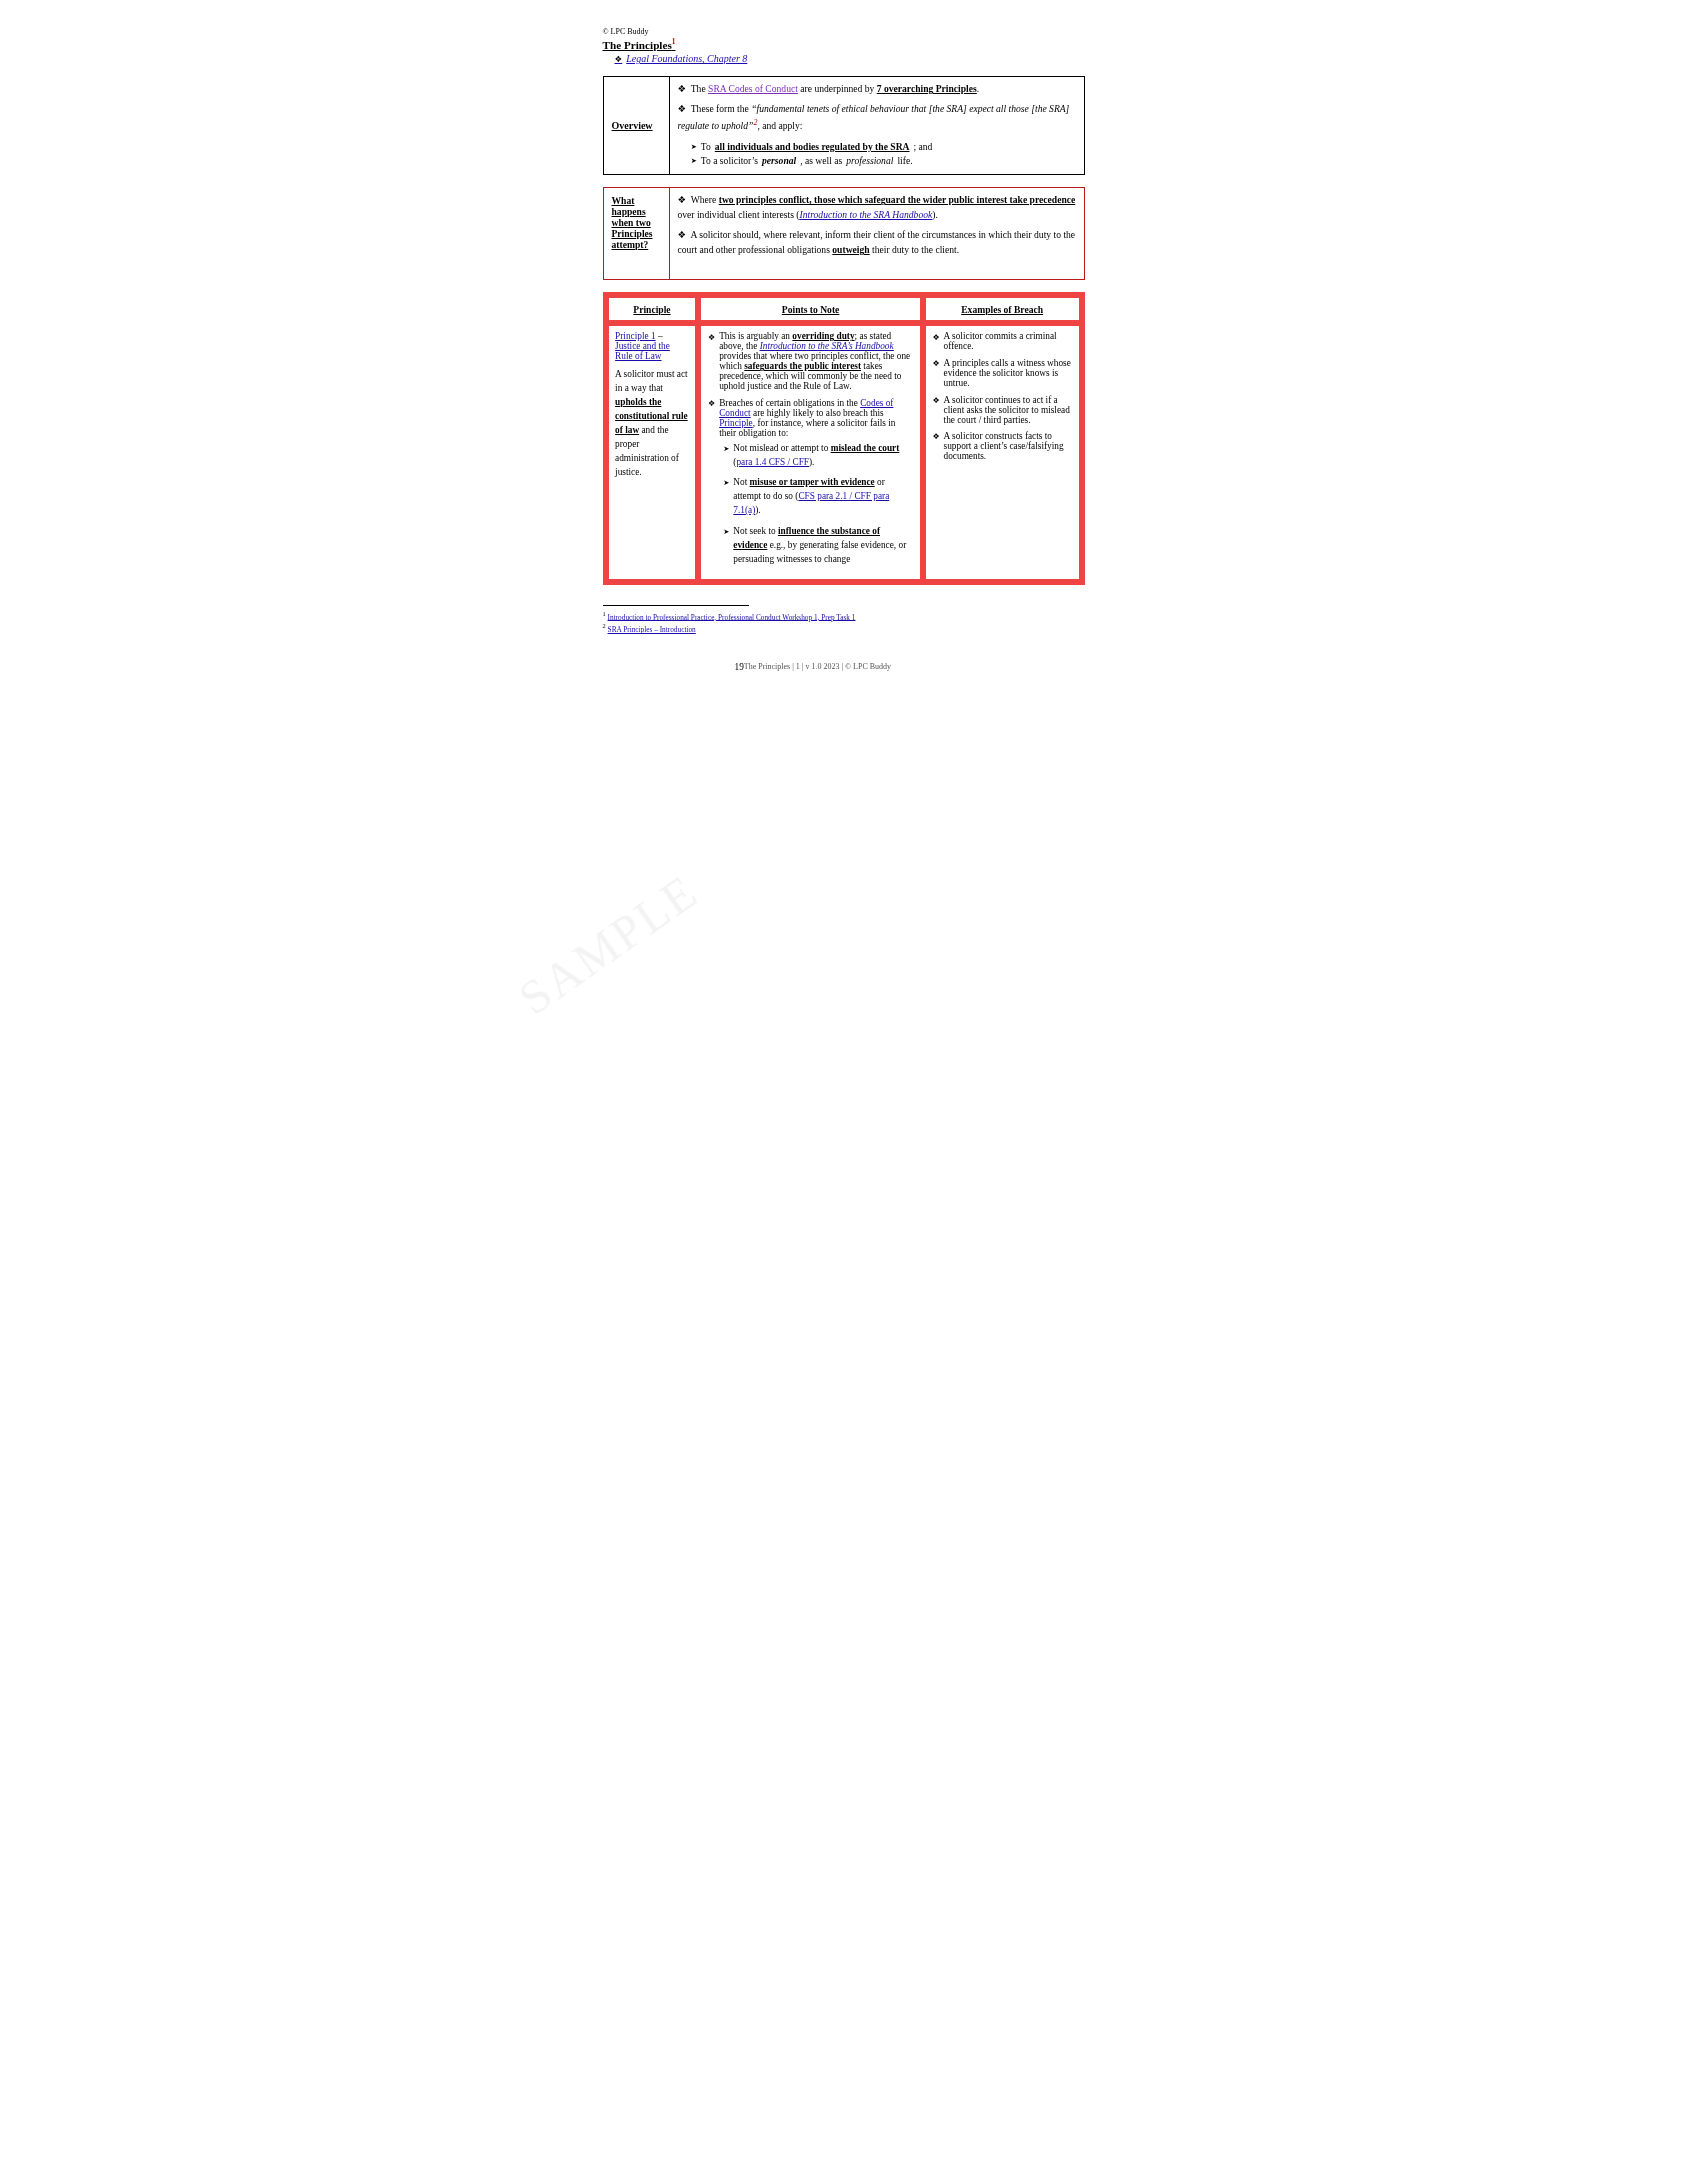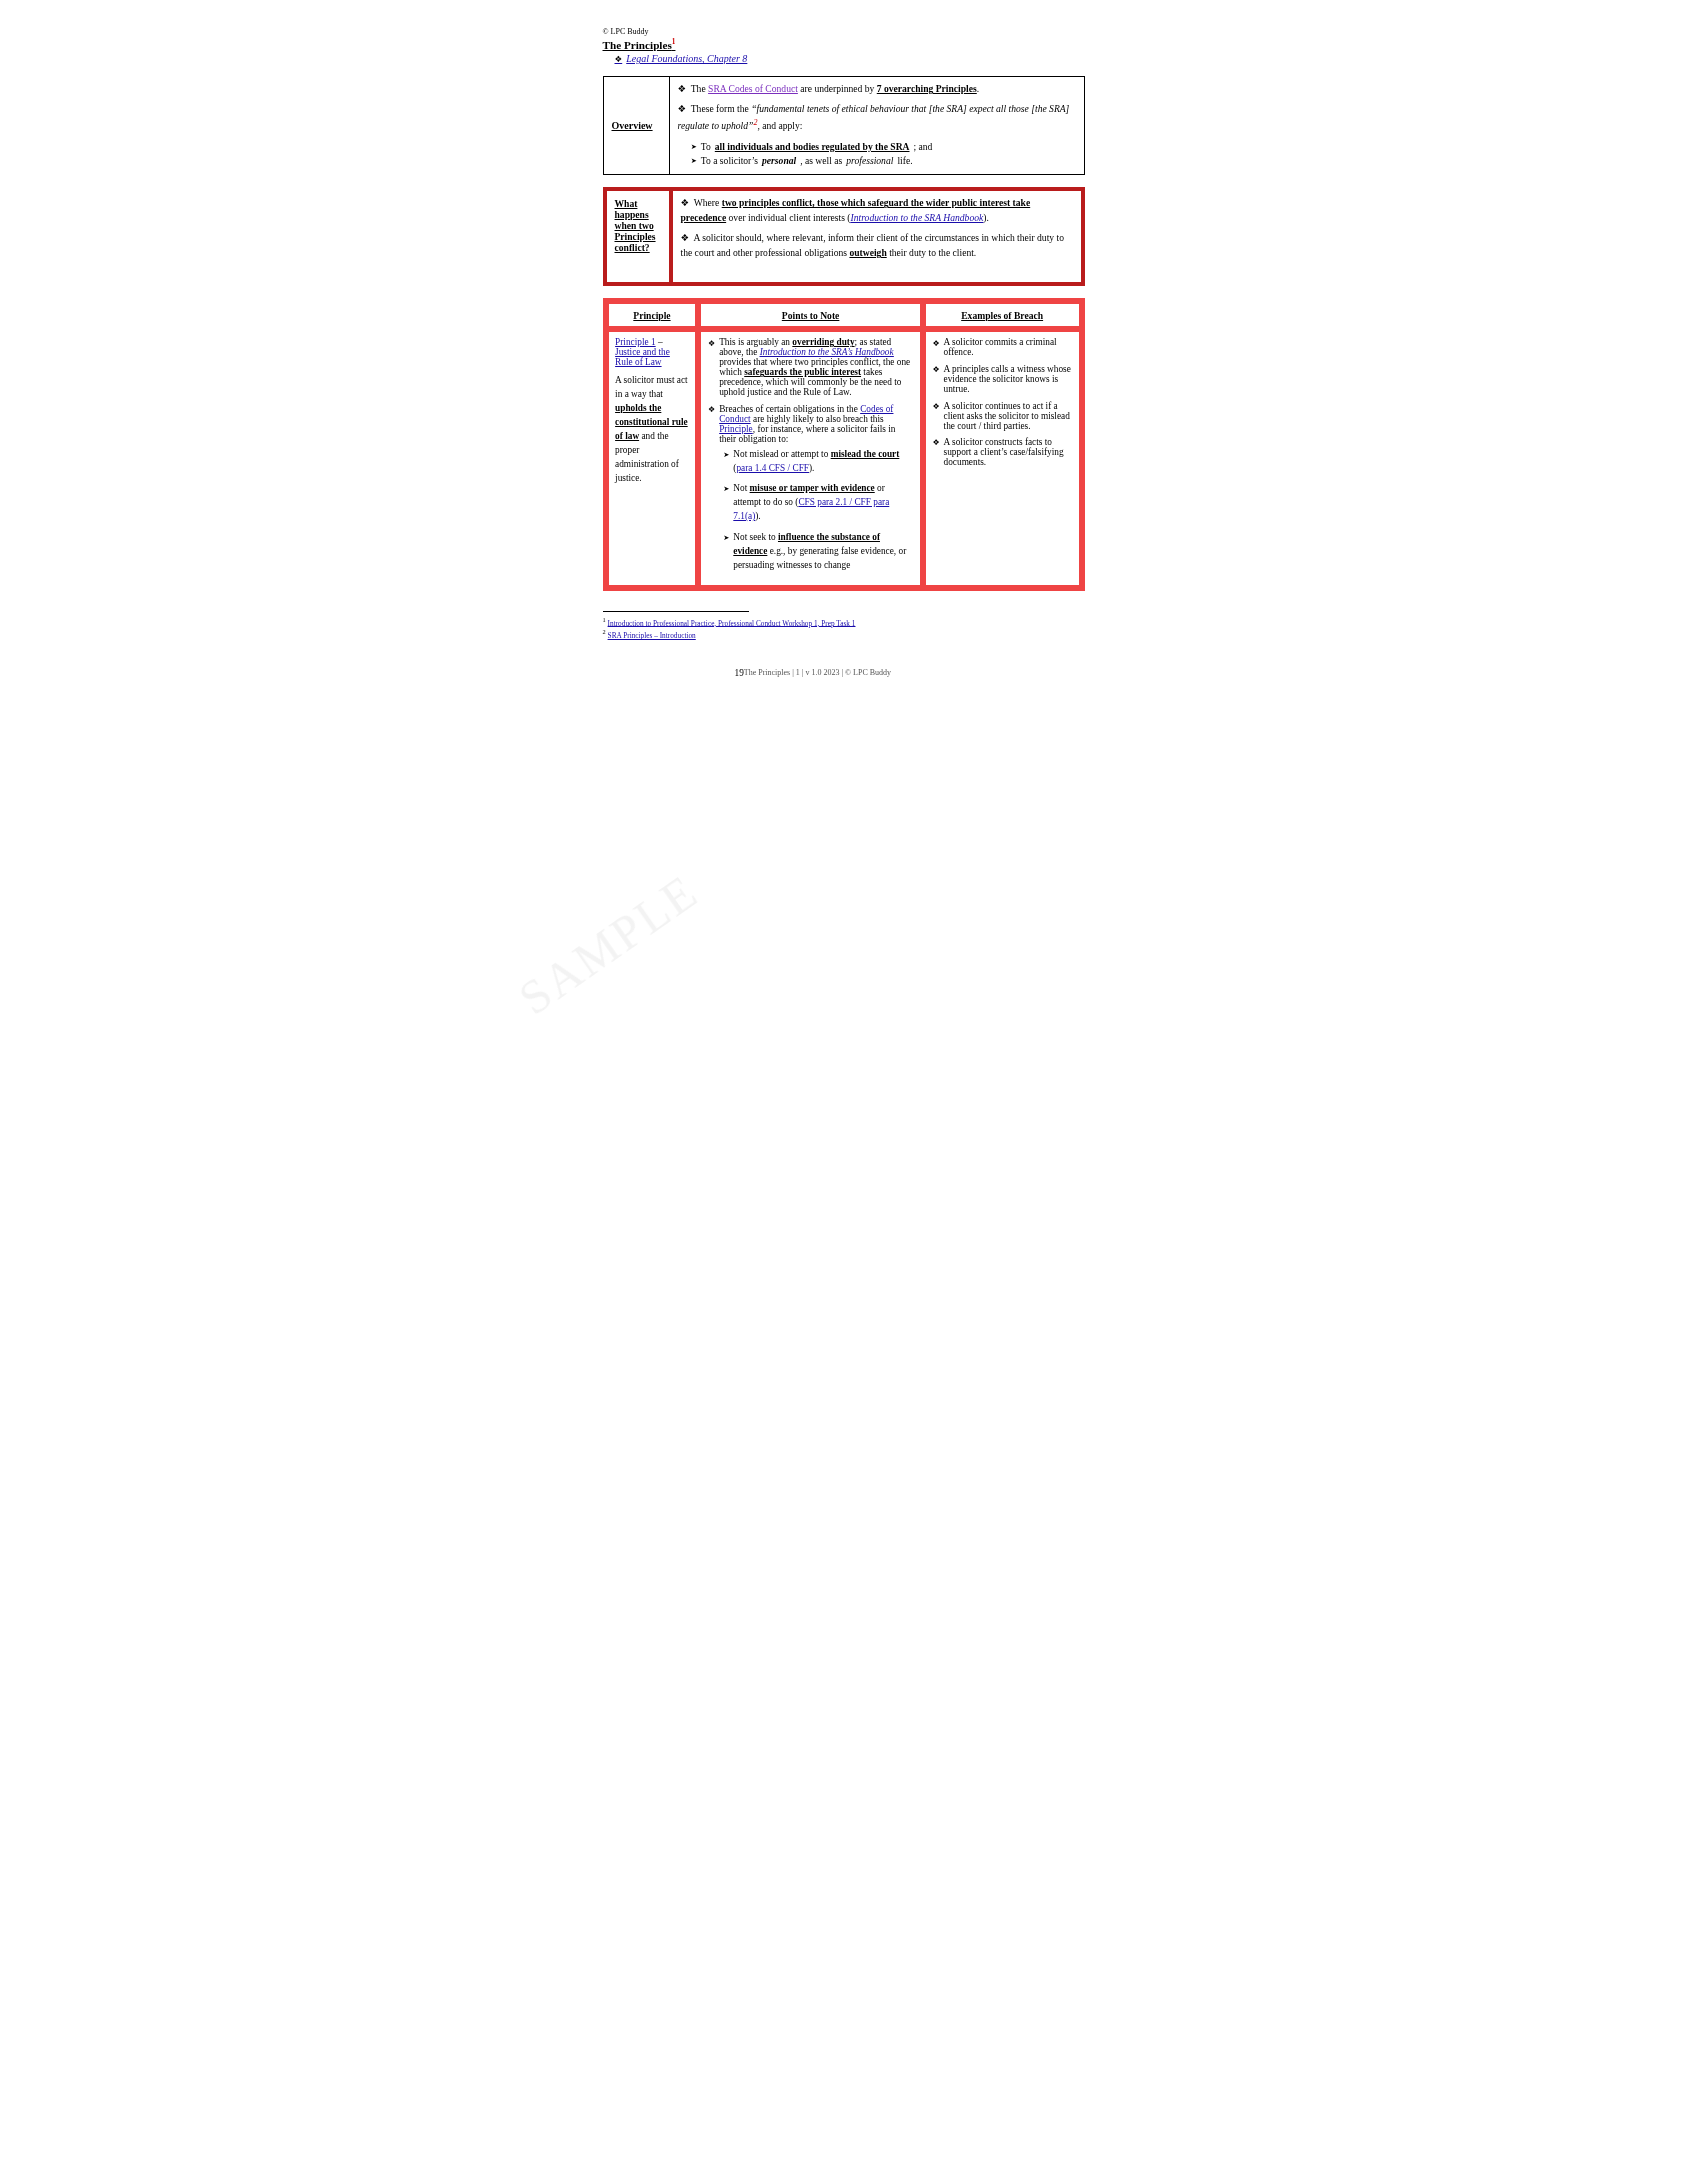--- a/index.html
+++ b/index.html
@@ -88,21 +88,21 @@
     }
     a { color: #1a0dab; }
     a.purple { color: #7B2FBE; }
     
     .what-table {
       width: 100%;
       border-collapse: collapse;
       margin-bottom: 12px;
     }
     .what-table td {
-      border: 4px solid #b91c1c;
+      border: 1px solid #b91c1c;
       padding: 5.3px 8px;
       vertical-align: top;
     }
     .what-table .label-cell {
       width: 66px;
       font-weight: bold;
       text-decoration: underline;
       font-size: 9.6px;
       vertical-align: top;
       padding-top: 6.6px;
@@ -258,21 +258,21 @@
   </table>
 
 <table class="what-table">
   <tbody>
       <tr>
     <td class="label-cell">
       <span>What</span><br>
       <span>happens</span><br>
       <span>when two</span><br>
       <span>Principles</span><br>
-      <span>conflict?</span>
+      <span>attempt?</span>
     </td>
     <td class="content-cell">
       <p>
         <span>❖</span>&nbsp;
         <span>Where </span><strong><u>two principles conflict, those which safeguard the wider public interest take precedence</u></strong><span> over individual client interests (</span><a href="#"><em><u>Introduction to the SRA Handbook</u></em></a><span>).</span>
       </p>
       <p>
         <span>❖</span>&nbsp;
         <span>A solicitor should, where relevant, inform their client of the circumstances in which their duty to the court and other professional obligations </span><strong><u>outweigh</u></strong><span> their duty to the client.</span>
       </p>

